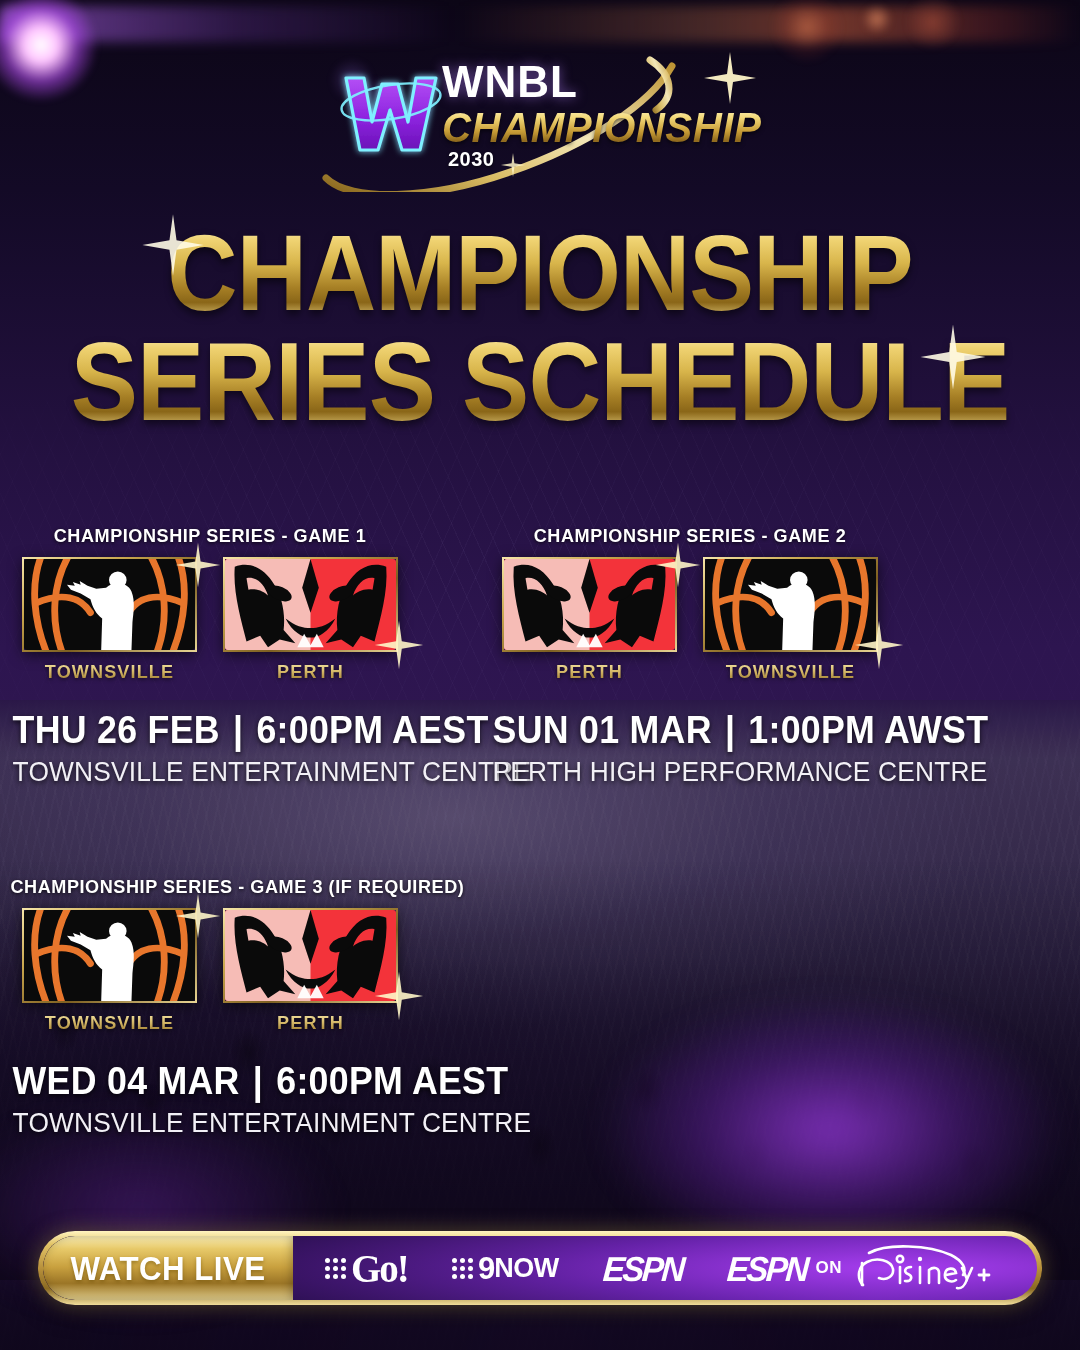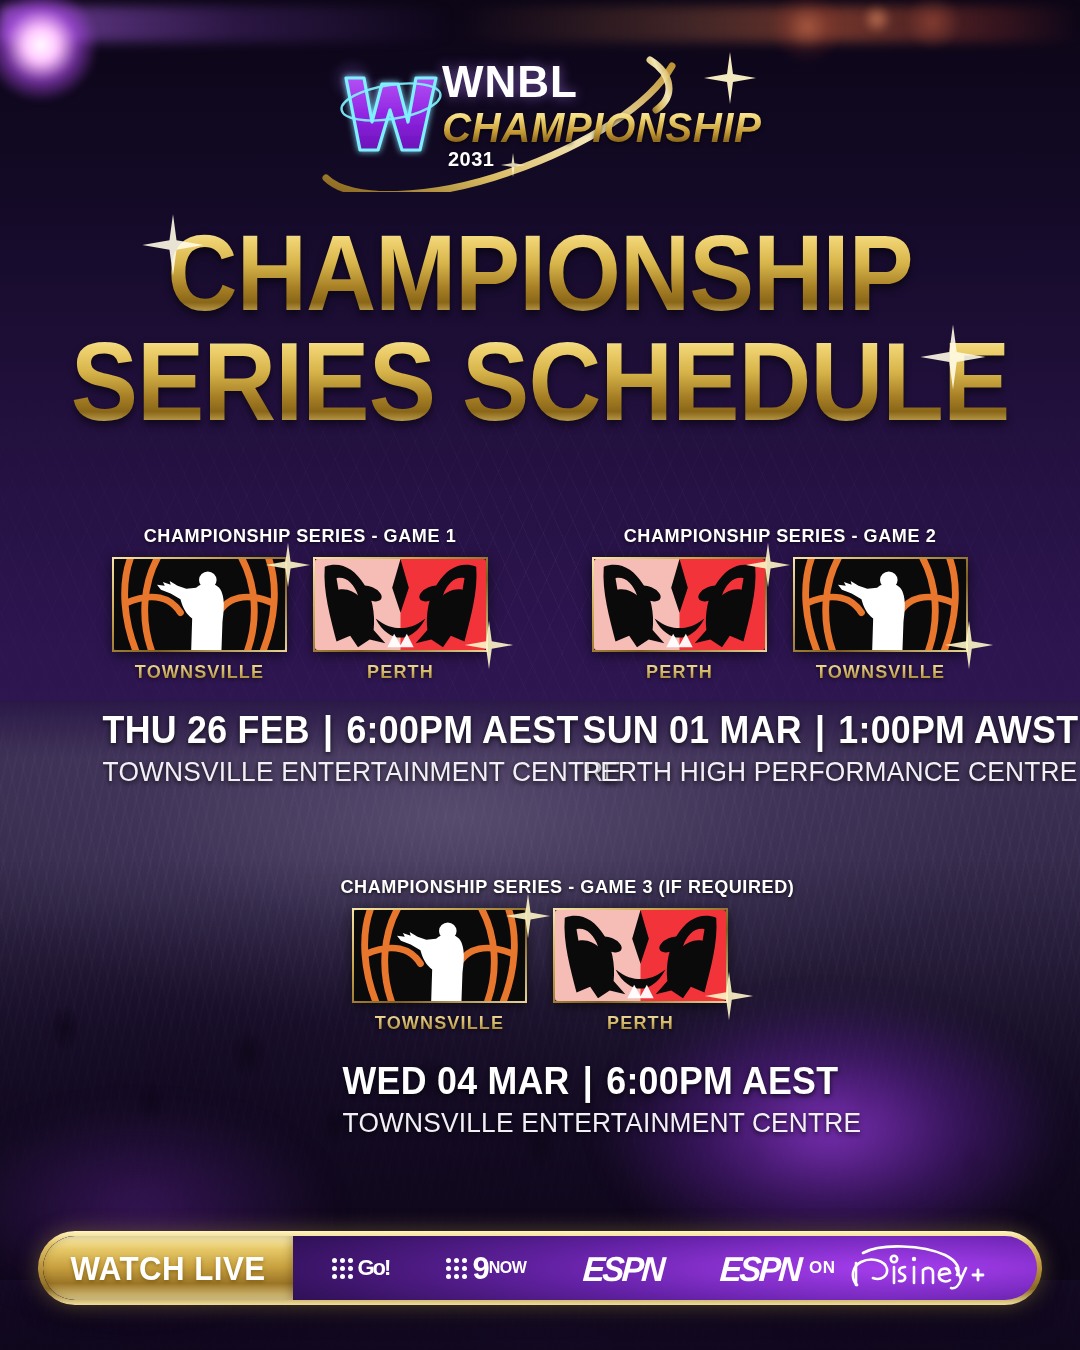--- a/index.html
+++ b/index.html
@@ -139,21 +139,21 @@
     -webkit-background-clip:text; background-clip:text;
     color:transparent; -webkit-text-fill-color:transparent;
     filter:drop-shadow(0 4px 4px rgba(0,0,0,.55));
   }
   .headline .ln2 { font-size:112px; margin-top:4px; }
 
   .spark { position:absolute; pointer-events:none; }
 
   
   .games { position:absolute; left:0; right:0; top:525px; }
-  .row { display:flex; justify-content:center; gap:60px; }
+  .row { display:flex; justify-content:flex-start; gap:60px; }
   .game { width:420px; text-align:center; position:relative; }
   .game-title {
     font-family:"Liberation Sans Narrow","Liberation Sans", sans-serif;
     font-size:19px; font-weight:bold; color:#ffffff; letter-spacing:.6px;
     transform:scaleX(.95);
     text-shadow:0 1px 4px rgba(0,0,0,.8);
     white-space:nowrap;
   }
   .matchup { margin-top:10px; display:flex; justify-content:center; gap:26px; }
   .team { width:175px; position:relative; }
@@ -223,28 +223,28 @@
     font-family:"Liberation Sans Narrow","Liberation Sans", sans-serif;
     font-weight:bold; font-size:34px; color:#ffffff; letter-spacing:.5px;
     transform:scaleX(.92);
     text-shadow:0 2px 4px rgba(110,80,10,.55);
   }
   .logos { flex:1; display:flex; align-items:center; justify-content:space-around; padding:0 24px 0 10px; }
   .logo { display:flex; align-items:center; color:#fff; }
   .dotgrid { display:grid; grid-template-columns:repeat(3,5px); grid-gap:3px; margin-right:5px; }
   .dotgrid i { width:5px; height:5px; background:#fff; border-radius:50%; display:block; }
   .go-txt {
-    font-family:Liberation Sans, sans-serif; font-weight:bold; font-size:22px;
+    font-family:Liberation Serif, serif; font-weight:bold; font-size:39px;
     letter-spacing:-2px; line-height:1;
   }
   .nine-txt {
     font-family:"Liberation Sans", sans-serif; font-weight:bold; font-size:31px;
     letter-spacing:-1px; line-height:1;
   }
-  .now-txt { font-weight:bold; font-size:16px; letter-spacing:-.5px; }
+  .now-txt { font-weight:bold; font-size:27px; letter-spacing:-.5px; }
   .espn {
     font-family:"Liberation Sans", sans-serif; font-weight:bold; font-size:33px;
     font-style:italic; letter-spacing:-2.5px; line-height:1;
     transform:skewX(-4deg) scaleY(1.05);
   }
   .on-txt { font-size:17px; font-weight:bold; margin:0 9px; letter-spacing:.5px; }
   .disney { display:flex; align-items:center; }
 </style>
 </head>
 <body>
@@ -301,21 +301,21 @@
           </defs>
           <g filter="url(#wglow)">
             <path d="M8 16 L26 16 L34 60 L44 22 L60 22 L70 60 L78 16 L98 16 L82 88 L64 88 L52 48 L40 88 L22 88 Z" fill="url(#wgrad)" stroke="#7ff0ff" stroke-width="3.2" stroke-linejoin="round"></path>
           </g>
           <ellipse cx="53" cy="40" rx="50" ry="17" fill="none" stroke="#7ff0ff" stroke-width="2.4" opacity=".92" transform="rotate(-9 53 40)"></ellipse>
         </svg>
 
         <div class="lk-text">
           <div class="lk-wnbl">WNBL</div>
           <div class="lk-champ">CHAMPIONSHIP</div>
-          <div class="lk-year">2031</div>
+          <div class="lk-year">2030</div>
         </div>
 
         <svg class="spark" style="left:372px;top:-6px;width:56px;height:56px;" viewBox="0 0 56 56">
           <path d="M28 2 L31 24 L54 28 L31 32 L28 54 L25 32 L2 28 L25 24 Z" fill="#fff6c8" opacity=".95"></path>
         </svg>
         <svg class="spark" style="left:170px;top:96px;width:26px;height:26px;" viewBox="0 0 56 56">
           <path d="M28 2 L31 24 L54 28 L31 32 L28 54 L25 32 L2 28 L25 24 Z" fill="#fff6c8" opacity=".85"></path>
         </svg>
       </div>
     </div>

